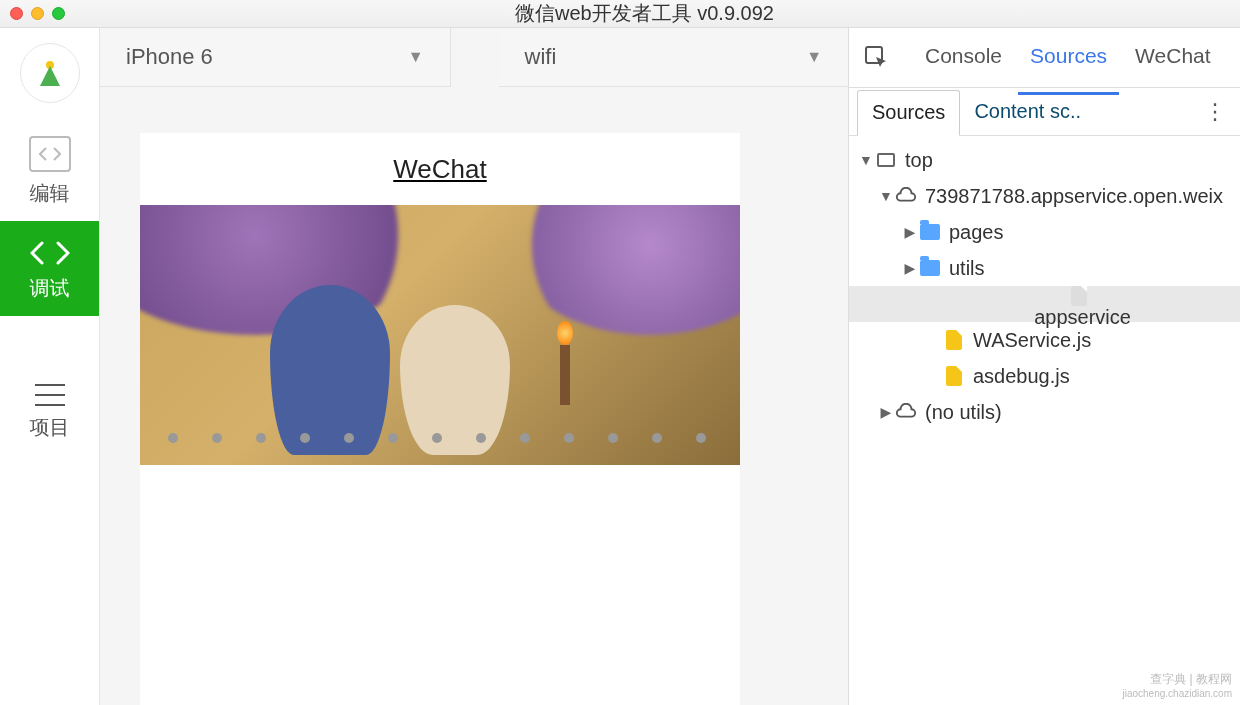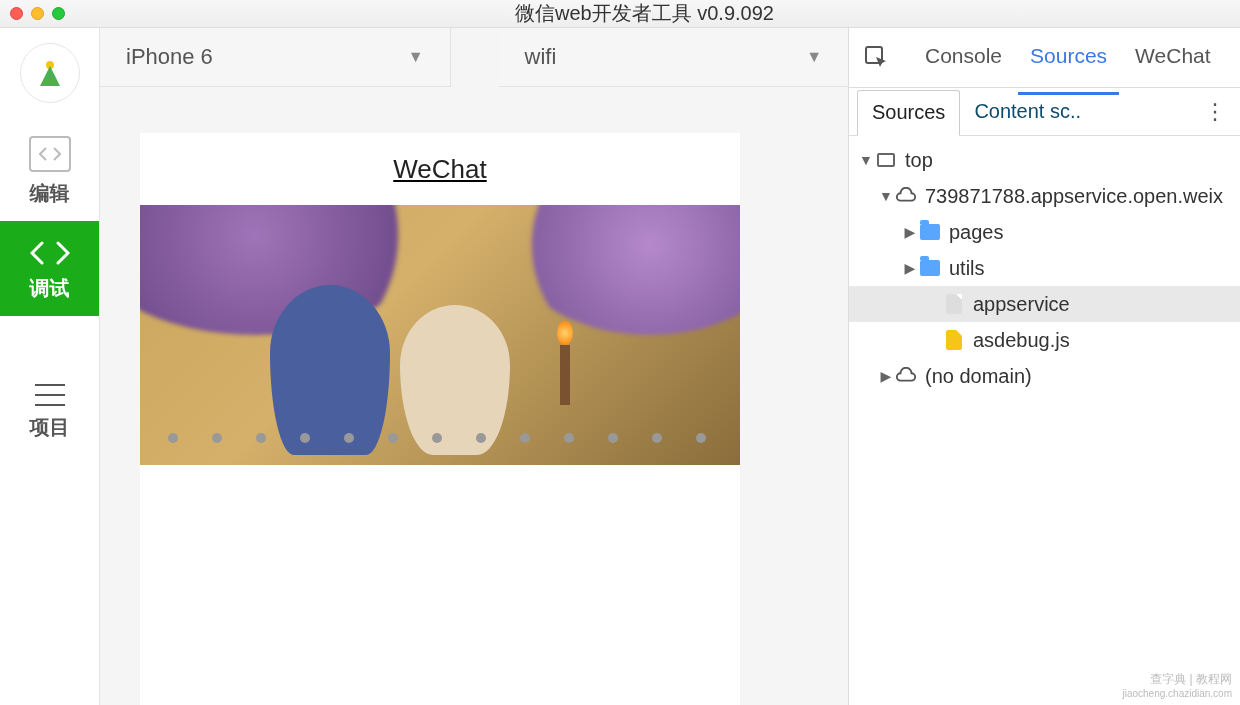--- a/index.html
+++ b/index.html
@@ -11,21 +11,21 @@
 .tclose { background:#ff5f56; border:1px solid #e0443e;}
 .tmin { background:#ffbd2e; border:1px solid #dea123;}
 .tmax { background:#27c93f; border:1px solid #1aab29;}
 .title { flex:1; text-align:center; font-size:20px; color:#333; padding-right:6px; white-space:nowrap; overflow:hidden; }
 
 .main { display:flex; height: calc(100% - 28px); }
 
 .sidebar { width:100px; background:#fff; border-right:1px solid #e5e5e5; display:flex; flex-direction:column; align-items:center; }
 .logo-cell { height:90px; display:flex; align-items:center; justify-content:center; }
 .logo-circle { width:60px; height:60px; border-radius:50%; border:1px solid #e6e6e6; display:flex; align-items:center; justify-content:center; background:#fff; }
-.side-item { width:100%; padding:18px 0 14px; display:flex; flex-direction:column; align-items:center; gap:8px; color:#555; font-size:20px; cursor:pointer;font-weight:bold;}
+.side-item { width:100%; padding:18px 0 14px; display:flex; flex-direction:column; align-items:center; gap:8px; color:#555; font-size:20px; cursor:pointer;}
 .side-item.active { background:#1AAD19; color:#fff; }
 .side-icon-box { width:42px; height:36px; border:2px solid #bbb; border-radius:4px; display:flex; align-items:center; justify-content:center;}
 .hamburger { width:30px; height:22px; display:flex; flex-direction:column; justify-content:space-between;}
 .hamburger span { height:2px; background:#555; }
 
 .center { flex:1; display:flex; flex-direction:column; background:#f5f5f5;}
 .top-selects { height:60px; display:flex;gap:48px;}
 .sel { flex:1; display:flex; align-items:center; justify-content:space-between; padding:0 26px; font-size:22px; color:#555; border-right:1px solid #e2e2e2; border-bottom:1px solid #e2e2e2; background:#f6f6f6; cursor:pointer;}
 .sel:last-child { border-right:none;}
 .chev { color:#888; font-size:16px;}
@@ -50,21 +50,21 @@
 .dt-inspect { width:36px; height:36px; display:flex; align-items:center; justify-content:center; margin-right:14px; cursor:pointer;}
 .dt-tab { padding:0 12px; height:74px; display:flex; align-items:center; font-size:21px; color:#555; cursor:pointer; border-bottom:3px solid transparent;}
 .dt-tab.active { color:#3b78e7; border-bottom-color:#3b78e7;}
 .dt-subtabs { height:48px; display:flex; align-items:center; border-bottom:1px solid #ddd; padding-left:8px;}
 .dt-subtab { padding:0 14px; height:46px; display:flex; align-items:center; font-size:20px; color:#0c4a6e; cursor:pointer;}
 .dt-subtab.active { background:#fff; border:1px solid #ccc; border-bottom:1px solid #fff; border-radius:3px 3px 0 0; color:#222; position:relative; top:1px;}
 .dt-more { margin-left:auto; margin-right:12px; font-size:22px; color:#555; letter-spacing:2px; cursor:pointer;}
 
 .tree { flex:1; padding:6px 0; font-size:20px; color:#333; overflow:auto;}
 .tree-row { display:flex; align-items:center; height:36px; padding-left:8px; cursor:pointer; white-space:nowrap;}
-.tree-row.selected { background:#e8e8e8;}
+.tree-row.selected { background:#e8e8e8;flex-direction:column;}
 .tw { display:inline-block; text-align:center;}
 .twist { width:18px; color:#666; font-size:14px;}
 .indent1 { padding-left:28px;} .indent2 { padding-left:52px;} .indent3 { padding-left:76px;}
 .ic { width:22px; height:22px; margin-right:8px; display:inline-flex; align-items:center; justify-content:center;}
 .ic-frame { border:2px solid #666; border-radius:2px; width:18px; height:14px;}
 .ic-cloud svg { width:22px; height:18px;}
 .ic-folder { width:20px; height:16px; background:#58a6ff; border-radius:2px; position:relative;}
 .ic-folder::before { content:""; position:absolute; top:-4px; left:0; width:9px; height:4px; background:#58a6ff; border-radius:2px 2px 0 0;}
 .ic-file { width:16px; height:20px; background:#ddd; border-radius:2px; position:relative;}
 .ic-file::after { content:""; position:absolute; right:0; top:0; border-style:solid; border-width:0 6px 6px 0; border-color:transparent #fff transparent transparent;}
@@ -221,30 +221,37 @@
         <span class="ic">
             <span class="ic-file"></span>
           </span>
         <span>appservice</span>
       </div>
       <div class="tree-row indent3">
         <span class="tw twist"></span>
         <span class="ic">
             <span class="ic-file js"></span>
           </span>
+        <span>WAService.js</span>
+      </div>
+      <div class="tree-row indent3">
+        <span class="tw twist"></span>
+        <span class="ic">
+            <span class="ic-file js"></span>
+          </span>
         <span>asdebug.js</span>
       </div>
       <div class="tree-row indent1">
         <span class="tw twist">▶</span>
         <span class="ic ic-cloud">
             <svg viewBox="0 0 24 18">
               <path d="M6 14 a4 4 0 0 1 0-8 a6 6 0 0 1 12 0 a4 4 0 0 1 0 8 Z" fill="none" stroke="#555" stroke-width="2"></path>
             </svg>
           </span>
-        <span>(no domain)</span>
+        <span>(no utils)</span>
       </div>
     </div>
   </div>
 </div>
 
 <div style="position:absolute; right:8px; bottom:6px; text-align:right; font-size:12px; color:#bbb;">
   <div>查字典 | 教程网</div>
   <div style="font-size:10px">jiaocheng.chazidian.com</div>
 </div>
 

